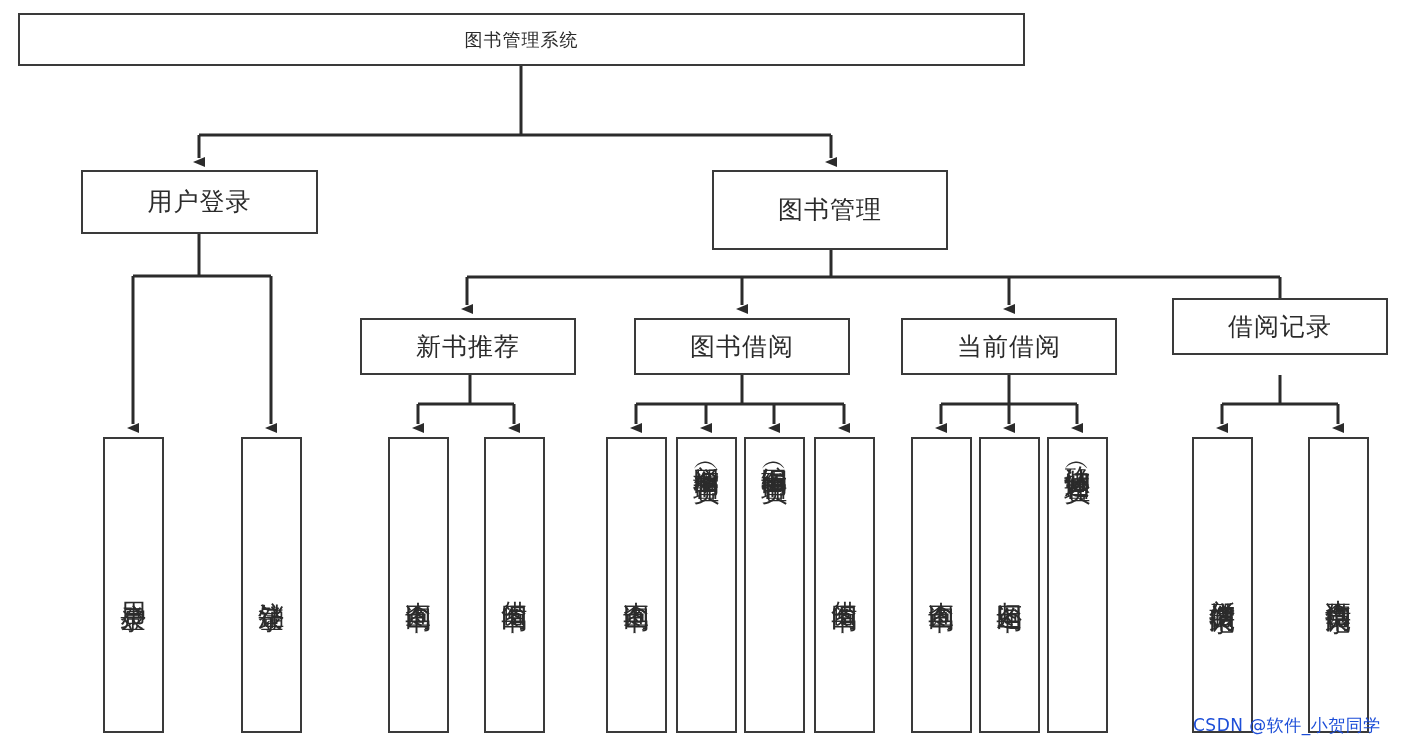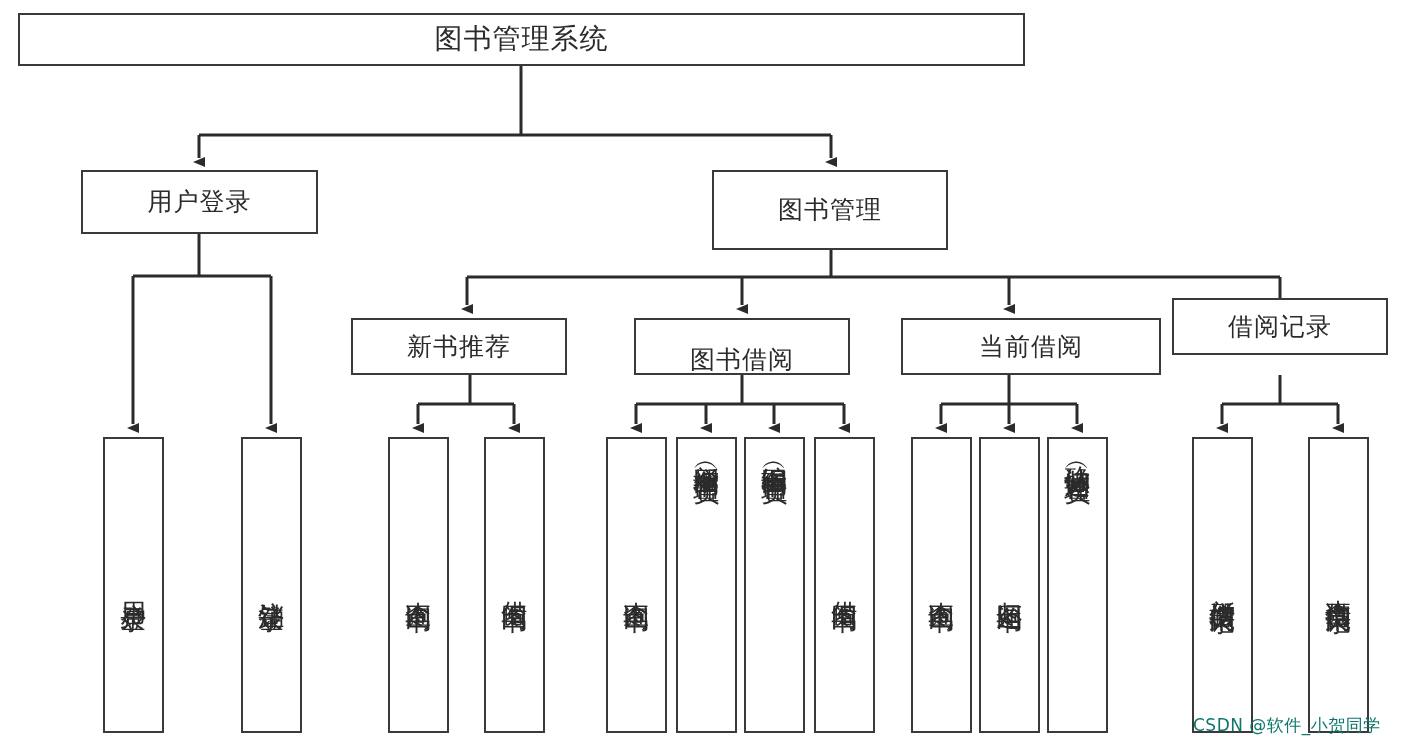--- a/index.html
+++ b/index.html
@@ -33,21 +33,21 @@
     justify-content: center;
     color: #2b2b2b;
     z-index: 2;
   }
   .node.h-node {
     font-size: 25px;
     line-height: 1.1;
     letter-spacing: 1px;
   }
   .node.h-node.root {
-    font-size: 28px;
+    font-size: 18px;
   }
   
   .node.v-node {
     align-items: flex-start;
     justify-content: center;
     padding-top: 6px;
   }
   .v-text {
     writing-mode: vertical-rl;
     text-orientation: upright;
@@ -59,21 +59,21 @@
   }
   .node.v-node.center-text {
     align-items: center;
     padding-top: 0;
   }
   #watermark {
     position: absolute;
     left: 1193px;
     top: 714px;
     font-size: 17px;
-    color: #0f766e;
+    color: #1d4ed8;
     letter-spacing: 0.5px;
     white-space: nowrap;
     z-index: 3;
     font-family: "DejaVu Sans", "Liberation Sans", sans-serif;
   }
 </style>
 </head>
 <body>
 
 <div id="canvas">
@@ -132,27 +132,27 @@
     <span>图书管理系统</span>
   </div>
 
   <div class="node h-node" style="left:81px; top:170px; width:237px; height:64px;">
     <span>用户登录</span>
   </div>
   <div class="node h-node" style="left:712px; top:170px; width:236px; height:80px;">
     <span>图书管理</span>
   </div>
 
-  <div class="node h-node" style="left:351px; top:318px; width:216px; height:57px;">
+  <div class="node h-node" style="left:360px; top:318px; width:216px; height:57px;">
     <span>新书推荐</span>
   </div>
-  <div class="node h-node" style="left:634px; top:318px; width:216px; height:57px;align-items:flex-end;">
+  <div class="node h-node" style="left:634px; top:318px; width:216px; height:57px;">
     <span>图书借阅</span>
   </div>
-  <div class="node h-node" style="left:901px; top:318px; width:260px; height:57px;">
+  <div class="node h-node" style="left:901px; top:318px; width:216px; height:57px;">
     <span>当前借阅</span>
   </div>
   <div class="node h-node" style="left:1172px; top:298px; width:216px; height:57px;">
     <span>借阅记录</span>
   </div>
 
   <div class="node v-node center-text" style="left:103px; top:437px; width:61px; height:296px;">
     <span class="v-text">用户登录</span>
   </div>
   <div class="node v-node center-text" style="left:241px; top:437px; width:61px; height:296px;">

